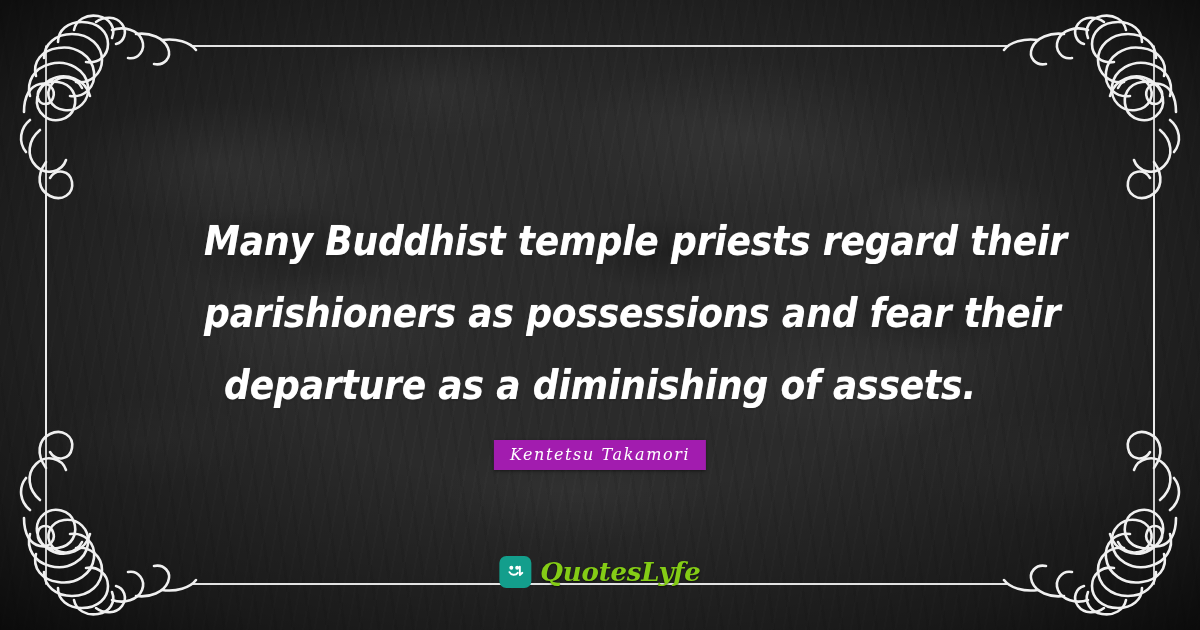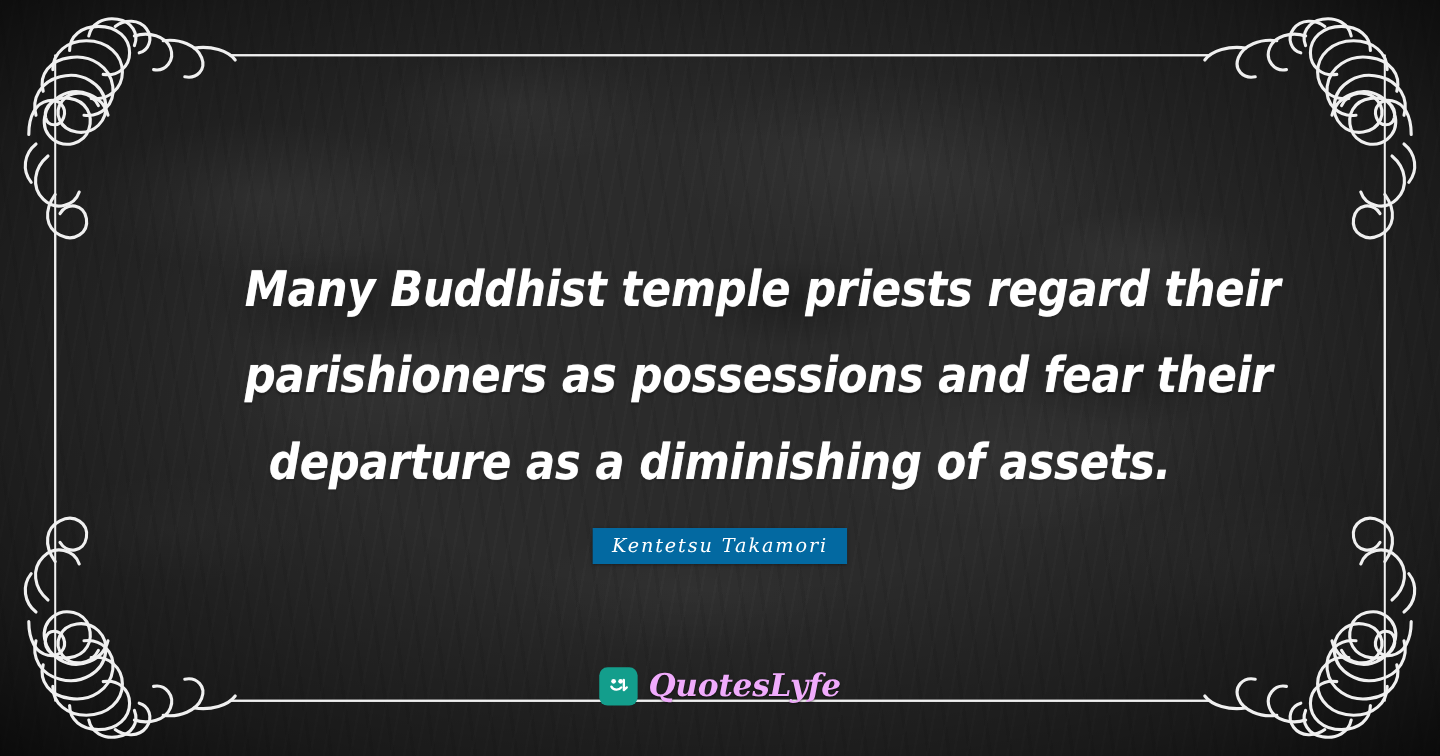--- a/index.html
+++ b/index.html
@@ -112,21 +112,21 @@
   }
 
   .quote-line { display: block; white-space: nowrap; }
 
   
   .author-badge {
     position: absolute;
     left: 50%;
     top: 440px;
     transform: translateX(-50%);
-    background: #0369a1;
+    background: #a21caf;
     color: #ffffff;
     font-family: "DejaVu Serif", serif;
     font-size: 16px;
     letter-spacing: 1.6px;
     padding: 5px 16px 6px 16px;
     white-space: nowrap;
     box-shadow: 0 1px 3px rgba(0,0,0,0.5);
   }
 
   
@@ -146,21 +146,21 @@
     height: 32px;
     border-radius: 7px;
     background: #139e8c;
     display: flex;
     align-items: center;
     justify-content: center;
     flex: 0 0 auto;
   }
 
   .logo-word {
-    color: #f0abfc;
+    color: #84cc16;
     font-family: "DejaVu Serif", serif;
     font-weight: bold;
     font-size: 26px;
     letter-spacing: -0.2px;
     text-shadow: 0 1px 2px rgba(0,0,0,0.55);
   }
 </style>
 </head>
 <body>
 

